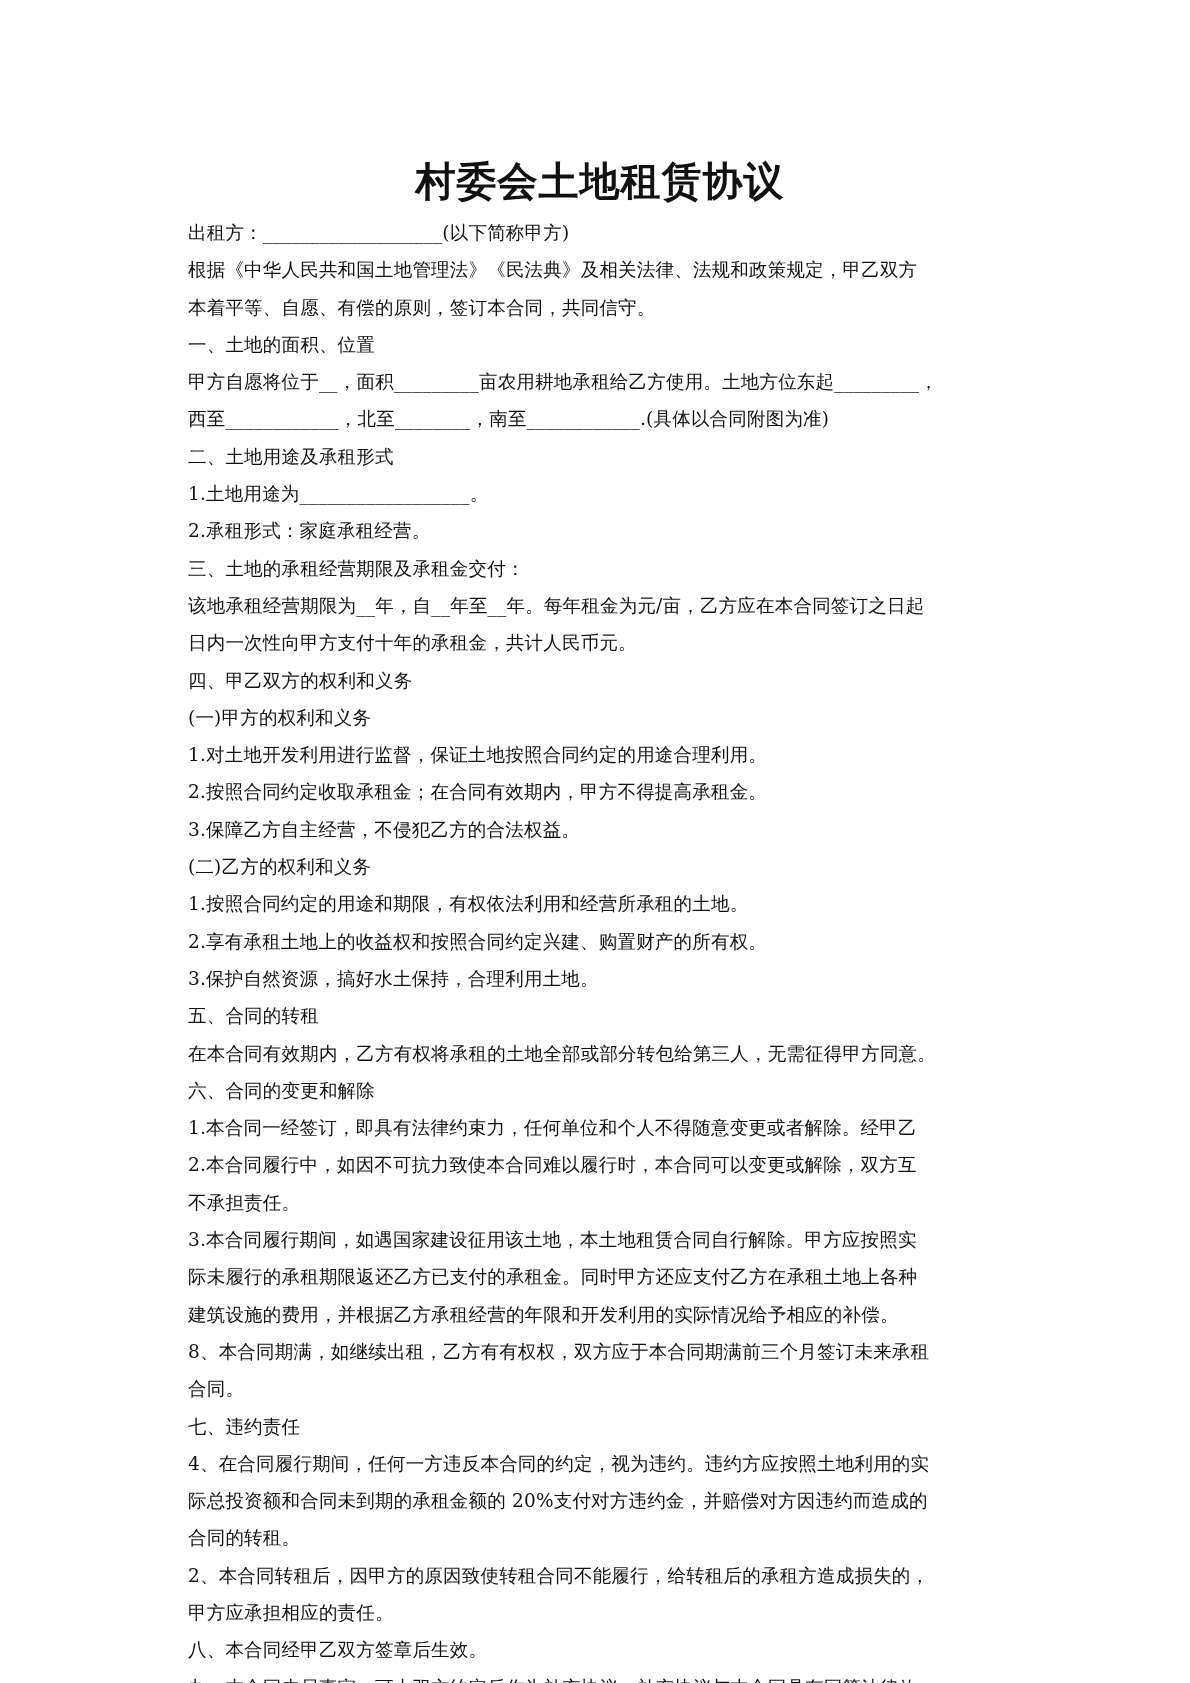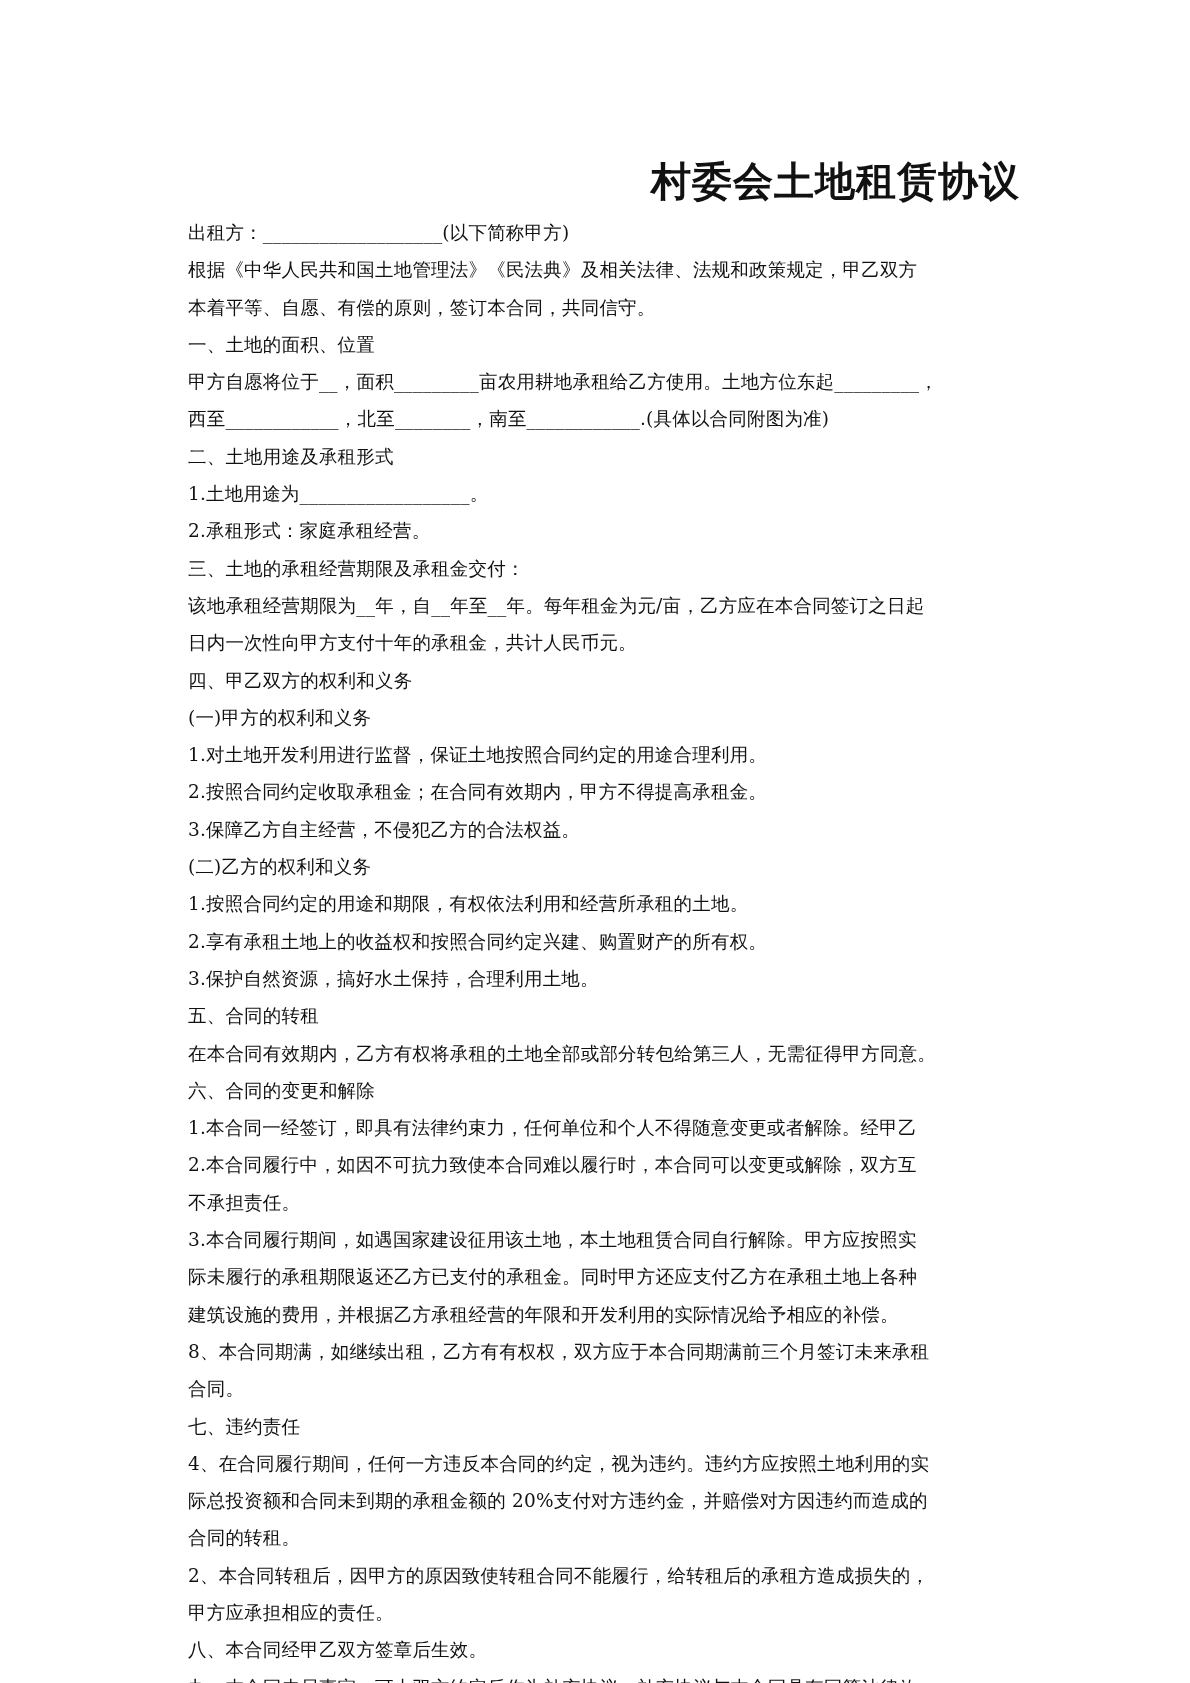--- a/index.html
+++ b/index.html
@@ -1,19 +1,19 @@
 <!DOCTYPE html>
 <html><head>
 <meta charset="utf-8">
 <style>
   html, body { margin: 0; padding: 0; background: #ffffff; }
   body { width: 1190px; height: 1683px; position: relative; overflow: hidden;
          font-family: "DejaVu Serif", "Liberation Serif", serif; color: #111; }
   .page { position: absolute; left: 180px; top: 152px; width: 840px; }
-  .title { text-align: right; font-size: 40px; font-weight: bold; line-height: 58px;
+  .title { text-align: center; font-size: 40px; font-weight: bold; line-height: 58px;
            margin: 0 0 6px 0; letter-spacing: 1px;
            font-family: "DejaVu Sans", "Liberation Sans", sans-serif; }
   .line { font-size: 18.5px; line-height: 29.3px; white-space: pre; margin: 8px; letter-spacing: 0.2px; }
 </style>
 </head>
 <body>
 
 <div class="page">
   <h1 class="title">村委会土地租赁协议</h1>
   <div id="body-lines">

